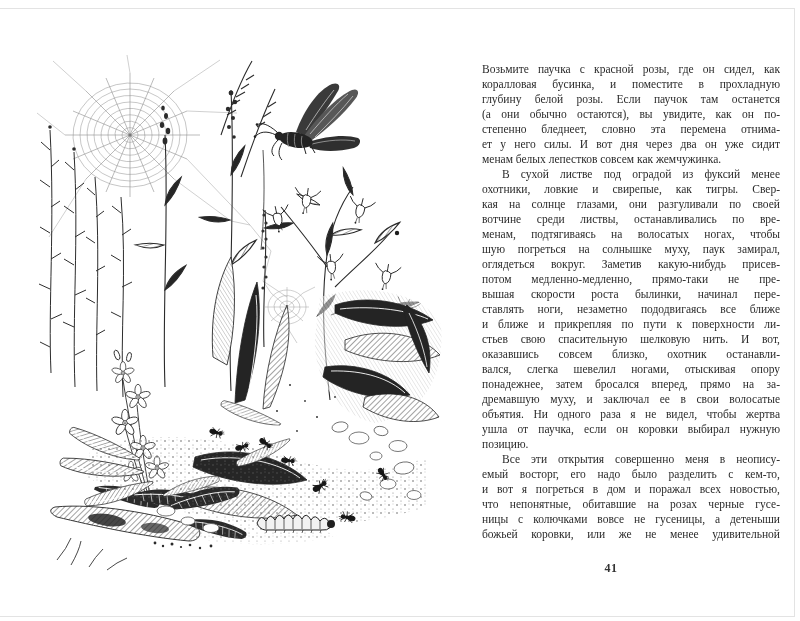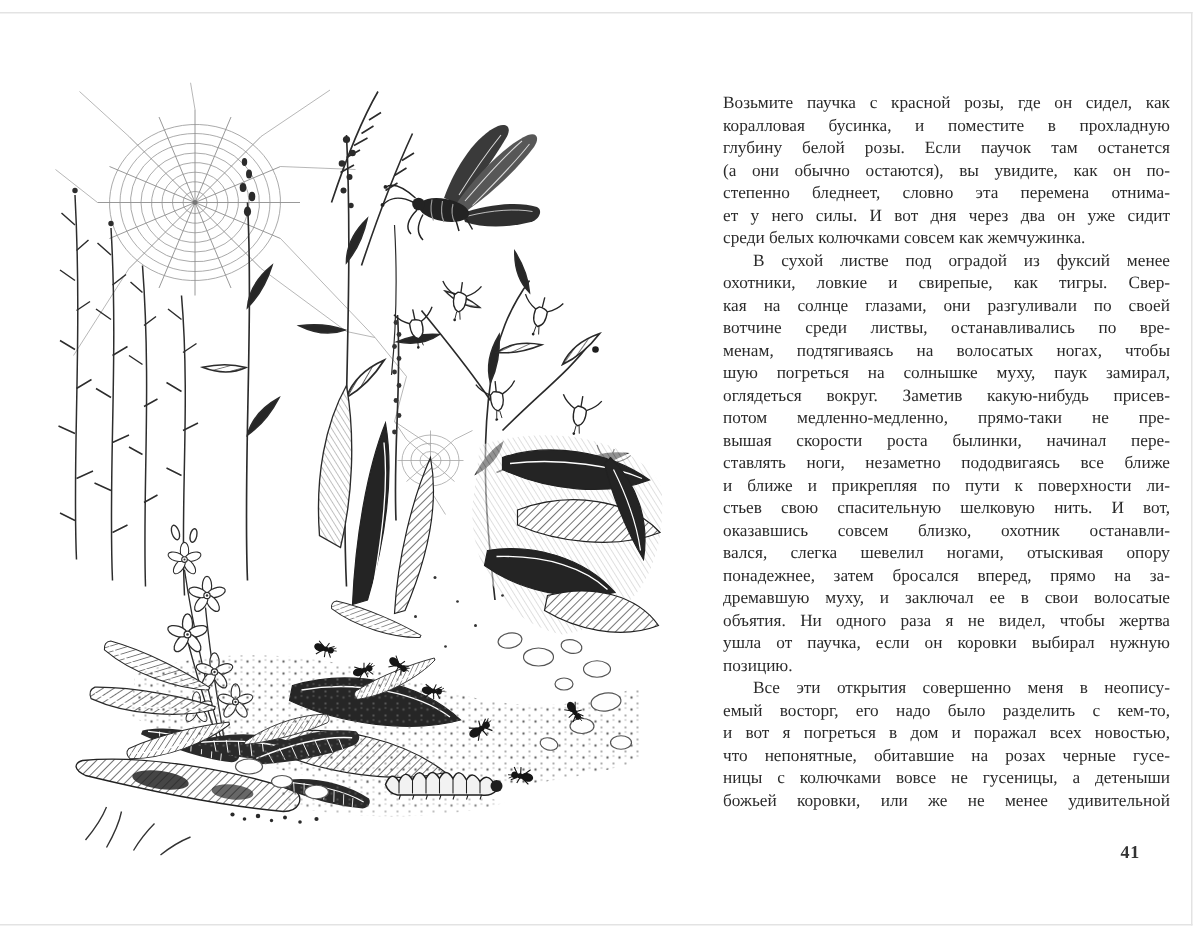--- a/index.html
+++ b/index.html
@@ -6,21 +6,21 @@
   .spread{position:relative;width:800px;height:621px;background:#fff;overflow:hidden;
           font-family:"Liberation Serif","DejaVu Serif",serif;}
   .scan-frame{position:absolute;top:8px;left:0;right:5px;bottom:4px;
               border:1px solid #e3e3e3;border-left:none;pointer-events:none;}
   .illustration{position:absolute;left:35px;top:55px;width:410px;height:525px;}
   .text-column{position:absolute;left:462px;top:62px;width:298px;margin-left:20px;}
   .line{font-size:11.5px;line-height:15px;height:15px;overflow:hidden;color:#2b2b2b;
         text-align:justify;text-align-last:justify;}
   .line.indent{text-indent:20px;}
   .line.last{text-align-last:left;}
-  .pagenum{position:absolute;left:462px;top:561px;width:298px;text-align:right;
+  .pagenum{position:absolute;left:462px;top:561px;width:298px;text-align:center;
            font-weight:700;font-size:12px;color:#333;letter-spacing:.5px;}
 </style>
 </head>
 <body>
 
 <div class="spread">
   <div class="scan-frame"></div>
 
   <svg class="illustration" viewBox="0 0 410 525" role="img" aria-label="Рисунок тушью: садовые заросли — паутина, мотылёк, фуксии, белые цветы, муравьи и гусеница на земле">
     <defs>
@@ -332,21 +332,21 @@
     </g>
   </svg>
 
   <div class="text-column">
       <div class="line">Возьмите паучка с красной розы, где он сидел, как</div>
       <div class="line">коралловая бусинка, и поместите в прохладную</div>
       <div class="line">глубину белой розы. Если паучок там останется</div>
       <div class="line">(а они обычно остаются), вы увидите, как он по-</div>
       <div class="line">степенно бледнеет, словно эта перемена отнима-</div>
       <div class="line">ет у него силы. И вот дня через два он уже сидит</div>
-      <div class="line last">среди белых колючками совсем как жемчужинка.</div>
+      <div class="line last">менам белых лепестков совсем как жемчужинка.</div>
       <div class="line indent">В сухой листве под оградой из фуксий менее</div>
       <div class="line">охотники, ловкие и свирепые, как тигры. Свер-</div>
       <div class="line">кая на солнце глазами, они разгуливали по своей</div>
       <div class="line">вотчине среди листвы, останавливались по вре-</div>
       <div class="line">менам, подтягиваясь на волосатых ногах, чтобы</div>
       <div class="line">шую погреться на солнышке муху, паук замирал,</div>
       <div class="line">оглядеться вокруг. Заметив какую-нибудь присев-</div>
       <div class="line">потом медленно-медленно, прямо-таки не пре-</div>
       <div class="line">вышая скорости роста былинки, начинал пере-</div>
       <div class="line">ставлять ноги, незаметно пододвигаясь все ближе</div>

